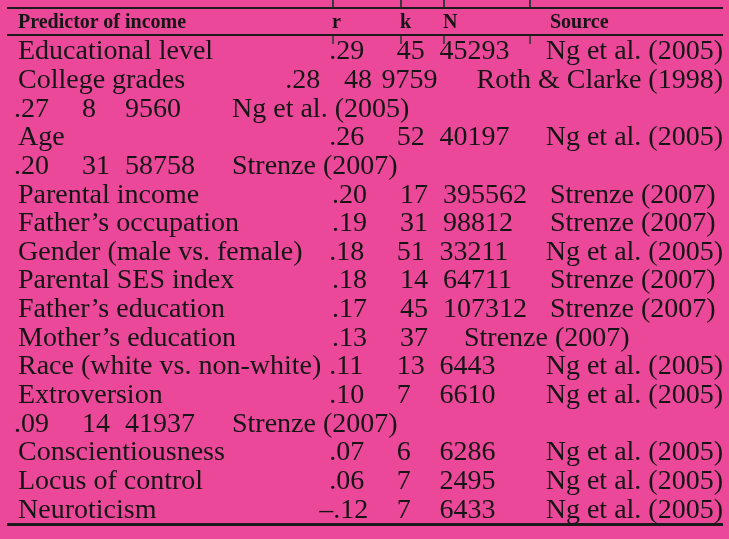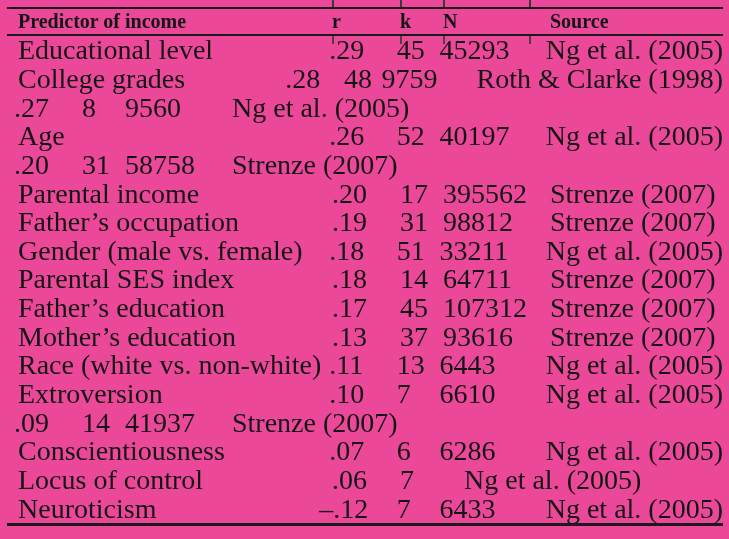--- a/index.html
+++ b/index.html
@@ -163,21 +163,20 @@
       <div class="c-r">.17</div>
       <div class="c-k">45</div>
       <div class="c-n">107312</div>
       <div class="c-src">Strenze (2007)</div>
     </div>
 
     <div class="trow">
       <div class="c-pred">Mother’s education</div>
       <div class="c-r">.13</div>
       <div class="c-k">37</div>
-      <div class="c-n">93616</div>
       <div class="c-src">Strenze (2007)</div>
     </div>
 
     <div class="trow">
       <div class="c-pred">Race (white vs. non-white)</div>
       <div class="c-r">.11</div>
       <div class="c-k">13</div>
       <div class="c-n">6443</div>
       <div class="c-src">Ng et al. (2005)</div>
     </div>
@@ -202,20 +201,21 @@
       <div class="c-r">.07</div>
       <div class="c-k">6</div>
       <div class="c-n">6286</div>
       <div class="c-src">Ng et al. (2005)</div>
     </div>
 
     <div class="trow">
       <div class="c-pred">Locus of control</div>
       <div class="c-r">.06</div>
       <div class="c-k">7</div>
+      <div class="c-n">2495</div>
       <div class="c-src">Ng et al. (2005)</div>
     </div>
 
     <div class="trow">
       <div class="c-pred">Neuroticism</div>
       <div class="c-r neg">–.12</div>
       <div class="c-k">7</div>
       <div class="c-n">6433</div>
       <div class="c-src">Ng et al. (2005)</div>
     </div>

